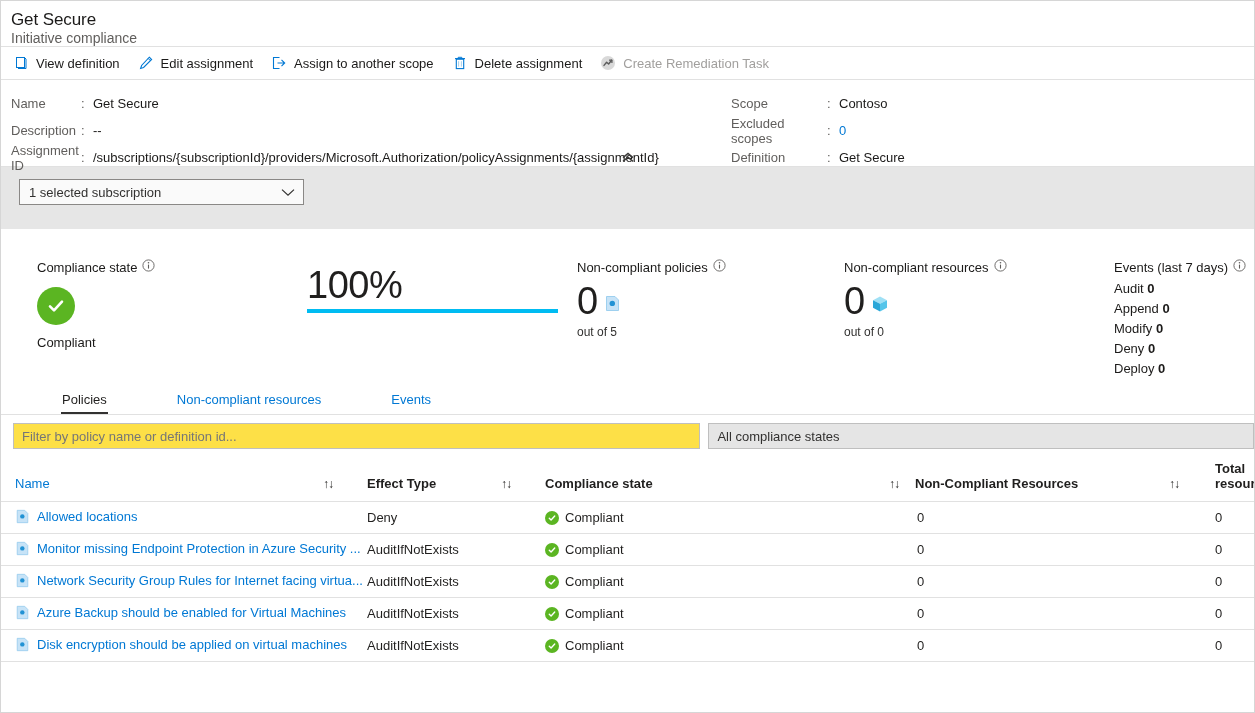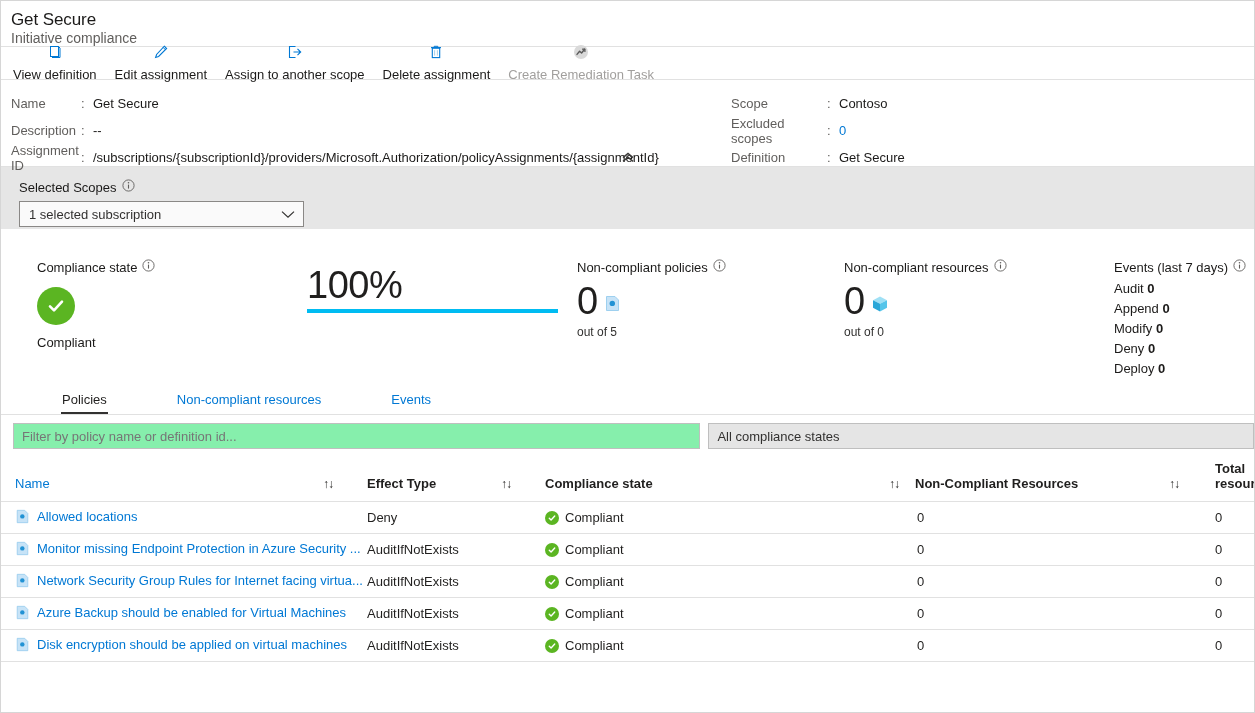--- a/index.html
+++ b/index.html
@@ -51,21 +51,20 @@
     gap: 7px;
     padding: 3px 9px 3px 3px;
     margin-right: 6px;
     cursor: pointer;
     white-space: nowrap;
     font-size: 13px;
     color: #1b1a19;
     background: none;
     border: none;
     font-family: inherit;
-    flex-direction: column;
   }
   .cmd.disabled { color: #a19f9d; cursor: default; }
   .cmd .ico { width: 16px; height: 16px; display:block; flex: 0 0 16px; }
 
   
   .props {
     position: relative;
     padding: 10px 0 6px 0;
     border-bottom: 1px solid #e1e1e1;
     height: 87px;
@@ -235,21 +234,21 @@
   
   .filters {
     display: flex;
     gap: 8px;
     padding: 8px 0 8px 12px;
   }
   .filter-input {
     width: 688px;
     height: 26px;
     border: 1px solid #bfbfbf;
-    background: #86efac;
+    background: #fde047;
     font-family: inherit;
     font-size: 13px;
     color: #323130;
     padding: 0 8px;
     outline: none;
   }
   .filter-input::placeholder { color: #767676; }
   .filter-select {
     width: 546px;
     height: 26px;
@@ -441,30 +440,20 @@
     <span>
       <svg width="14" height="11" viewBox="0 0 14 11">
         <path d="M2 5.6 L7 1.4 L12 5.6" fill="none" stroke="#3b3a39" stroke-width="1.5"></path>
         <path d="M2 9.4 L7 5.2 L12 9.4" fill="none" stroke="#3b3a39" stroke-width="1.5"></path>
       </svg>
     </span>
   </div>
 </div>
 
 <div class="scopes">
-  <div class="scopes-label">
-    <span>Selected Scopes</span>
-    <span>
-      <svg width="13" height="13" viewBox="0 0 13 13">
-        <circle cx="6.5" cy="6.5" r="5.6" fill="none" stroke="#605e5c" stroke-width="0.9"></circle>
-        <circle cx="6.5" cy="3.7" r="0.8" fill="#605e5c"></circle>
-        <path d="M6.5 5.6 L6.5 9.6" stroke="#605e5c" stroke-width="1.1"></path>
-      </svg>
-    </span>
-  </div>
   <div class="scope-select">
     <span>1 selected subscription</span>
     <span>
       <svg width="14" height="9" viewBox="0 0 14 9">
         <path d="M1 1.6 L7 7.2 L13 1.6" fill="none" stroke="#323130" stroke-width="1.2"></path>
       </svg>
     </span>
   </div>
 </div>
 

